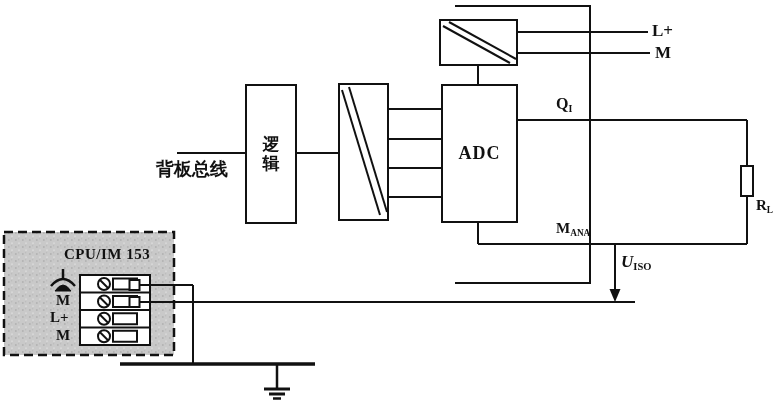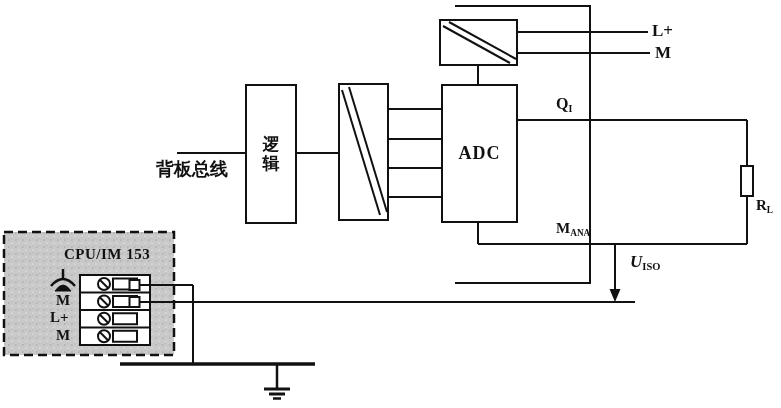--- a/index.html
+++ b/index.html
@@ -15,21 +15,21 @@
   .backplane{left:156px;top:157px;font-size:18px;text-align:right;}
   .logic-wrap{left:246px;top:85px;width:50px;height:138px;display:flex;flex-direction:column;
     align-items:center;justify-content:center;gap:1px;font-size:17px;line-height:1.05;}
   .adc{left:442px;top:85px;width:75px;height:137px;display:flex;align-items:center;
     justify-content:center;font-size:18px;letter-spacing:1px;}
   .lplus{left:652px;top:21px;font-size:17px;}
   .mtop{left:655px;top:43px;font-size:17px;}
   .qi{left:556px;top:95px;font-size:16px;}
   .rl{left:756px;top:170px;font-size:15px;margin-top:27px;}
   .mana{left:556px;top:220px;font-size:15px;}
-  .uiso{left:621px;top:252px;font-size:17px;margin-left:9px;}
+  .uiso{left:621px;top:252px;font-size:17px;}
   .uiso .ub{font-style:italic;font-weight:700;}
   .cputitle{left:64px;top:246px;font-size:15px;letter-spacing:0.5px;text-align:right;}
   .t-m1{left:56px;top:292px;font-size:15px;}
   .t-lp{left:50px;top:309px;font-size:15px;}
   .t-m2{left:56px;top:327px;font-size:15px;}
   .groundbus{left:317px;top:352px;font-size:19px;}
 </style>
 </head>
 <body>
 

